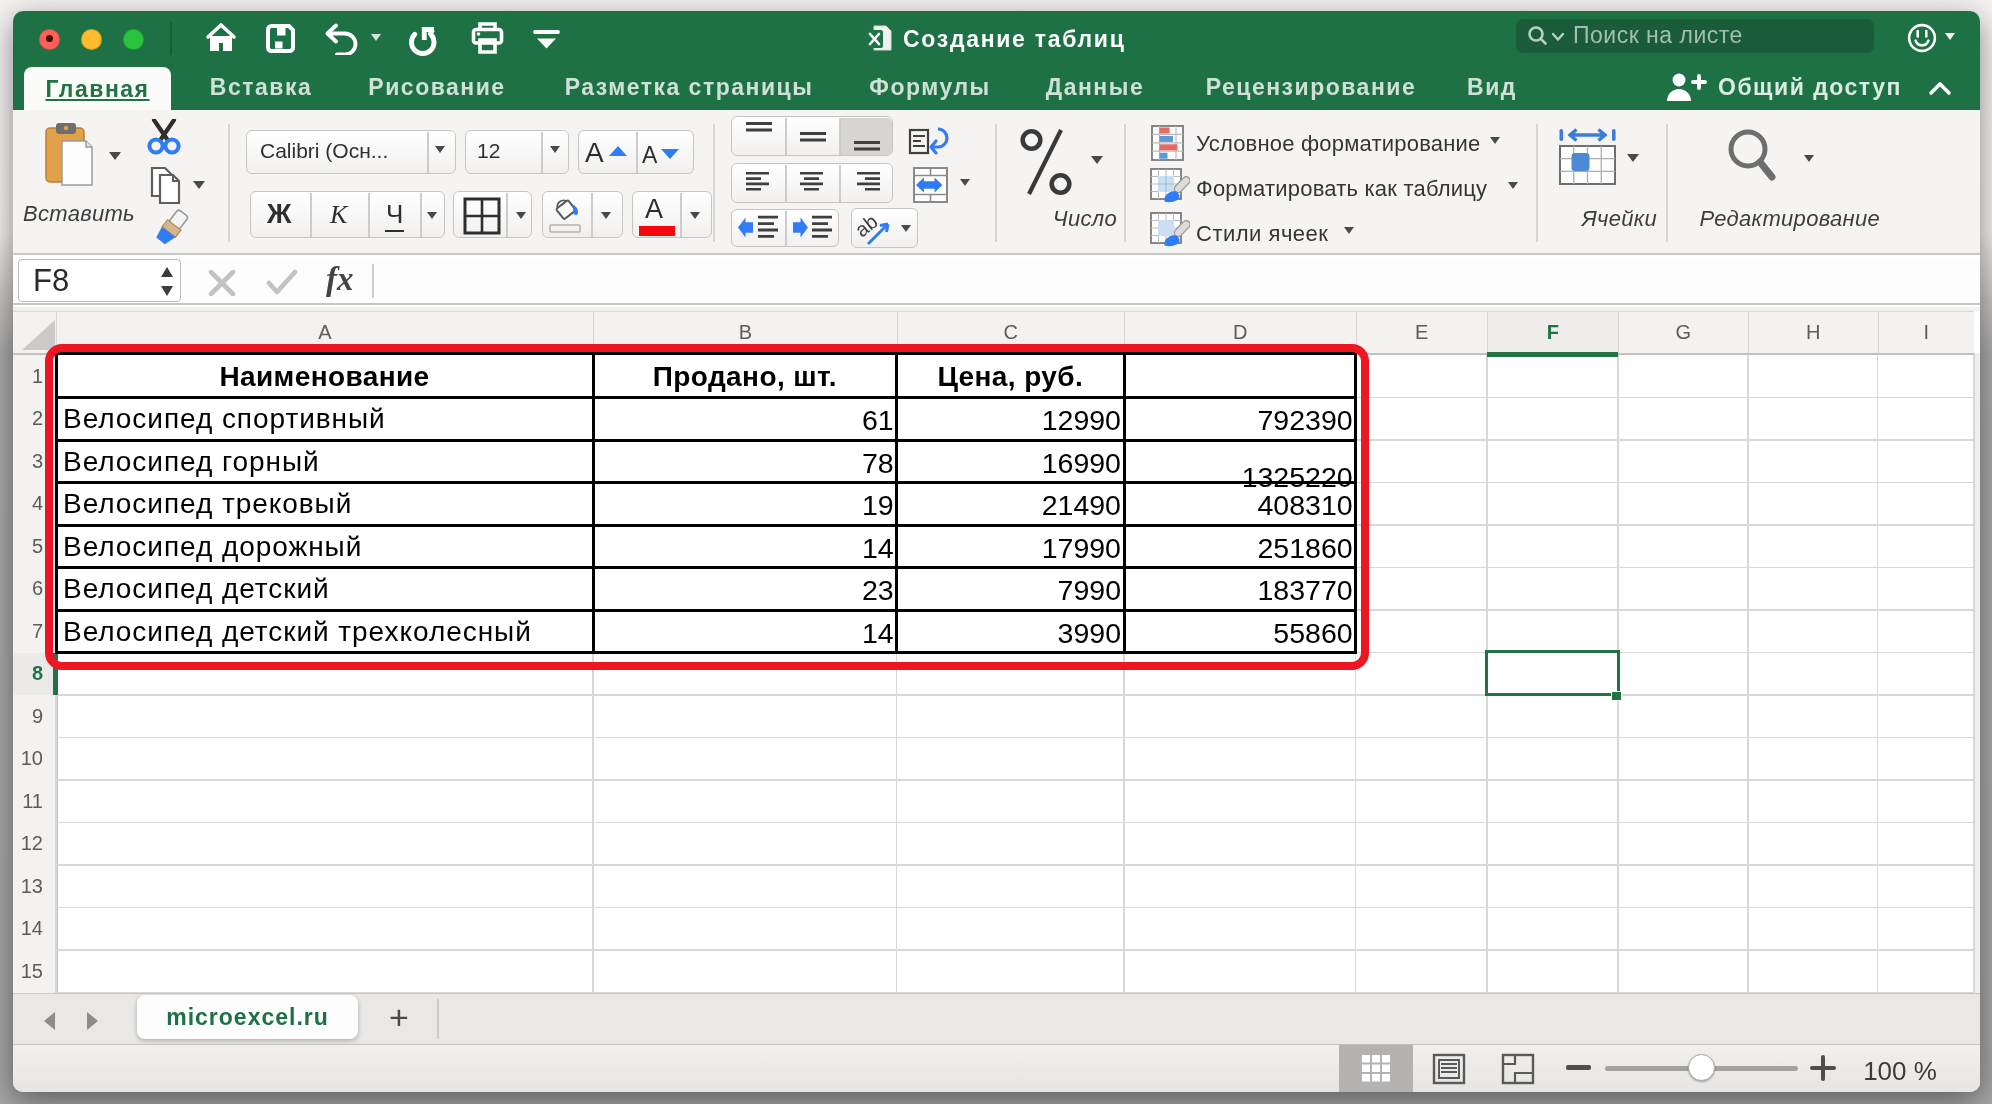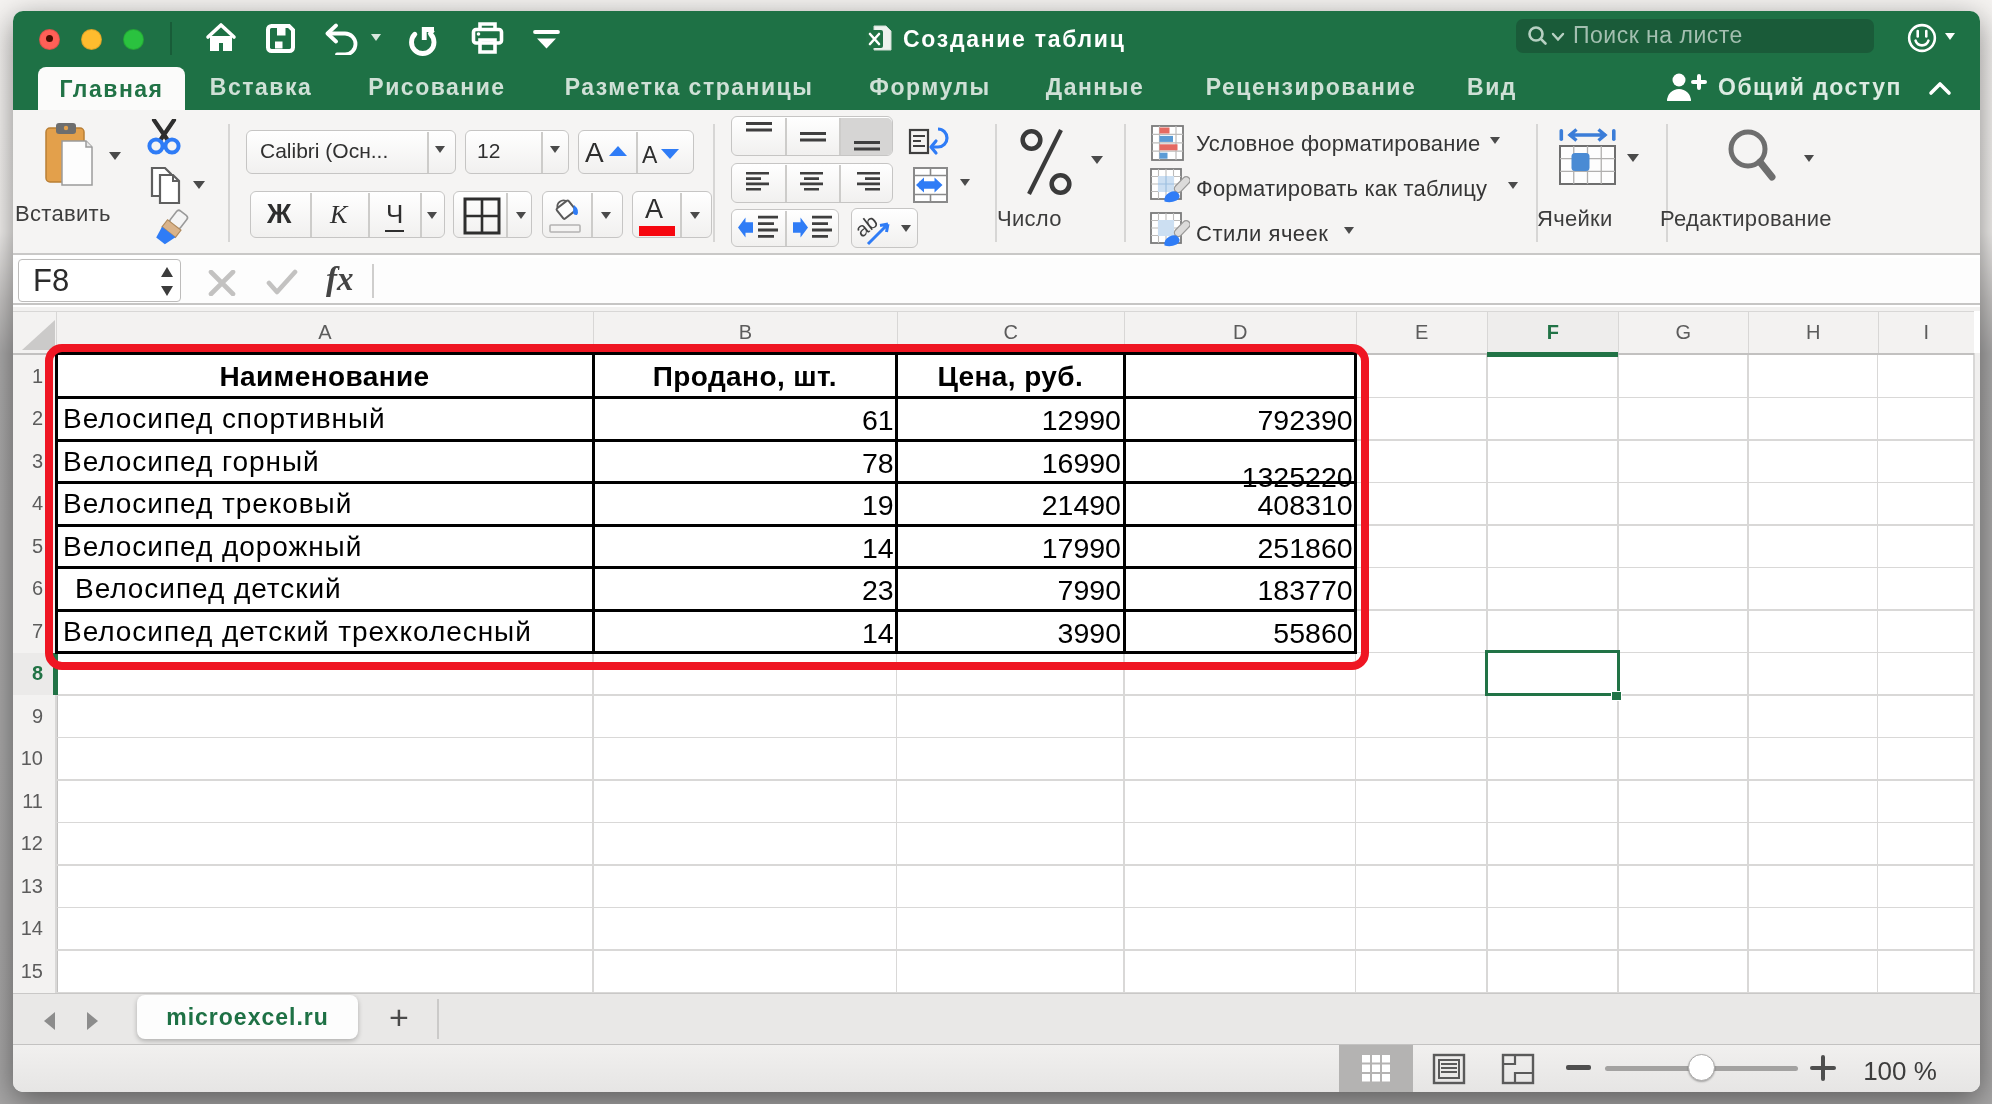--- a/index.html
+++ b/index.html
@@ -4,21 +4,21 @@
 html,body{width:1992px;height:1104px;overflow:hidden;}
 body{font-family:"Liberation Sans",sans-serif;background:linear-gradient(#f5f3f1 0%,#f3f1ef 21%,#c9c7c6 27%,#abaaaa 32%,#a7a6a6 100%);}
 .abs{position:absolute;}
 #win{position:absolute;left:13px;top:11px;width:1967px;height:1081px;border-radius:10px;overflow:hidden;background:#fff;box-shadow:0 8px 30px rgba(0,0,0,.45);}
 #titlebar{position:absolute;left:0;top:0;width:1967px;height:99px;background:#1e7145;}
 .tl{position:absolute;top:17.5px;width:21px;height:21px;border-radius:50%;}
 .tabtxt{position:absolute;top:59px;height:35px;line-height:35px;font-size:23px;letter-spacing:1.5px;font-weight:600;color:#cfe0d6;text-align:center;}
 #activetab{position:absolute;top:56px;width:147px;height:43px;background:#fbfbfa;border-radius:8px 8px 0 0;text-align:center;line-height:45px;font-size:23px;letter-spacing:1.5px;font-weight:700;color:#217346;}
 #ribbon{position:absolute;left:0;top:99px;width:1967px;height:145px;background:#f5f4f3;border-bottom:2px solid #c9c8c7;}
 .rsep{position:absolute;width:1.5px;background:#d7d6d5;top:14px;height:118px;}
-.rlabel{position:absolute;font-size:22px;letter-spacing:0.3px;color:#3d3d3d;text-align:left;}
+.rlabel{position:absolute;font-size:22px;letter-spacing:0.3px;color:#3d3d3d;text-align:right;font-style:italic;}
 .box{position:absolute;background:linear-gradient(#ffffff,#f1f0ef);border:1.5px solid #c6c5c4;border-radius:6px;}
 .dd{position:absolute;width:0;height:0;border-left:6px solid transparent;border-right:6px solid transparent;border-top:8px solid #4a4a4a;}
 .vdiv{position:absolute;width:1.5px;background:#cdccca;}
 #fbar{position:absolute;left:0;top:247px;width:1967px;height:47px;background:#fdfdfd;border-bottom:2px solid #c6c5c4;}
 #sheet{position:absolute;left:0;top:296px;width:1967px;height:685.5px;background:#fff;overflow:hidden;}
 .colhdr{position:absolute;top:5px;height:40.5px;background:#f3f2f1;border-left:1.5px solid #d8d7d6;font-size:20px;color:#5c5c5c;text-align:center;line-height:41px;}
 .rowhdr{position:absolute;left:0;width:43px;background:#f3f2f1;font-size:20px;color:#5c5c5c;display:flex;align-items:center;justify-content:flex-end;padding-right:13px;}
 .gl{position:absolute;background:#d9d8d7;}
 .blk{position:absolute;background:#000;}
 .cell{position:absolute;display:flex;align-items:flex-end;font-size:28px;letter-spacing:0.95px;color:#000;line-height:1;padding-bottom:4px;}
@@ -78,21 +78,21 @@
 <path d="M2 2 L7 7.5 L12 2" fill="none" stroke="#b7d0c2" stroke-width="2.4" stroke-linecap="round"></path>
 </svg>
 <div class="abs" style="left:1560px;top:11px;font-size:23px;letter-spacing:0.5px;color:#a3bfb0;">Поиск на листе</div>
 <svg class="abs" style="left:1894px;top:12px;" width="30" height="30" viewBox="0 0 28 28">
 <circle cx="14" cy="14" r="12" fill="none" stroke="#fff" stroke-width="2.4"></circle>
 <line x1="10" y1="7.5" x2="10" y2="12.5" stroke="#fff" stroke-width="2.4" stroke-linecap="round"></line>
 <line x1="18" y1="7.5" x2="18" y2="12.5" stroke="#fff" stroke-width="2.4" stroke-linecap="round"></line>
 <path d="M8 16.5 a6.3 6.3 0 0 0 12 0" fill="none" stroke="#fff" stroke-width="2.4" stroke-linecap="round"></path>
 </svg>
 <div class="dd" style="left:1932px;top:22px;border-top-color:#fff;border-left-width:5px;border-right-width:5px;border-top-width:7px;"></div>
-<div id="activetab" style="left:25px;">Главная</div>
+<div id="activetab" style="left:11px;text-decoration:underline;">Главная</div>
 <div class="tabtxt" style="left:88px;width:320px;">Вставка</div>
 <div class="tabtxt" style="left:264px;width:320px;">Рисование</div>
 <div class="tabtxt" style="left:516px;width:320px;">Разметка страницы</div>
 <div class="tabtxt" style="left:922px;width:320px;">Данные</div>
 <div class="tabtxt" style="left:757px;width:320px;">Формулы</div>
 <div class="tabtxt" style="left:1138px;width:320px;">Рецензирование</div>
 <div class="tabtxt" style="left:1319px;width:320px;">Вид</div>
 <svg class="abs" style="left:1653px;top:60px;" width="42" height="32" viewBox="0 0 42 32">
 <circle cx="13" cy="9" r="6.5" fill="#fff"></circle>
 <path d="M1 30 a12 12 0 0 1 24 0 Z" fill="#fff"></path>
@@ -435,21 +435,21 @@
 <div class="cell num" style="left:883.6px;top:133.0px;width:224.4px;height:39.5px;">16990</div>
 <div class="cell num" style="left:1111.0px;top:133.0px;width:228.6px;height:54px;">1325220</div>
 <div class="cell" style="left:50.0px;top:175.5px;width:523.0px;height:39.5px;">Велосипед трековый</div>
 <div class="cell num" style="left:580.0px;top:175.5px;width:300.6px;height:39.5px;padding-left:36px;">19</div>
 <div class="cell num" style="left:883.6px;top:175.5px;width:224.4px;height:39.5px;">21490</div>
 <div class="cell num" style="left:1111.0px;top:175.5px;width:228.6px;height:39.5px;">408310</div>
 <div class="cell" style="left:50.0px;top:218.0px;width:523.0px;height:39.5px;">Велосипед дорожный</div>
 <div class="cell num" style="left:580.0px;top:218.0px;width:300.6px;height:39.5px;">14</div>
 <div class="cell num" style="left:883.6px;top:218.0px;width:224.4px;height:39.5px;">17990</div>
 <div class="cell num" style="left:1111.0px;top:218.0px;width:228.6px;height:39.5px;">251860</div>
-<div class="cell" style="left:62px;top:260.5px;width:523.0px;height:39.5px;">Велосипед детский</div>
+<div class="cell" style="left:50.0px;top:260.5px;width:523.0px;height:39.5px;">Велосипед детский</div>
 <div class="cell num" style="left:580.0px;top:260.5px;width:300.6px;height:39.5px;">23</div>
 <div class="cell num" style="left:883.6px;top:260.5px;width:224.4px;height:39.5px;">7990</div>
 <div class="cell num" style="left:1111.0px;top:260.5px;width:228.6px;height:39.5px;">183770</div>
 <div class="cell" style="left:50.0px;top:303.0px;width:523.0px;height:39.5px;">Велосипед детский трехколесный</div>
 <div class="cell num" style="left:580.0px;top:303.0px;width:300.6px;height:39.5px;">14</div>
 <div class="cell num" style="left:883.6px;top:303.0px;width:224.4px;height:39.5px;">3990</div>
 <div class="cell num" style="left:1111.0px;top:303.0px;width:228.6px;height:39.5px;">55860</div>
 <div class="abs" style="left:32px;top:37px;width:1324px;height:326px;border:8px solid #ef1623;border-radius:17px;"></div>
 <div class="abs" style="left:1473.9px;top:45px;width:130.9px;height:4.5px;background:#217346;"></div>
 <div class="abs" style="left:1471.9px;top:343.0px;width:134.9px;height:46.0px;border:3px solid #217346;"></div>

